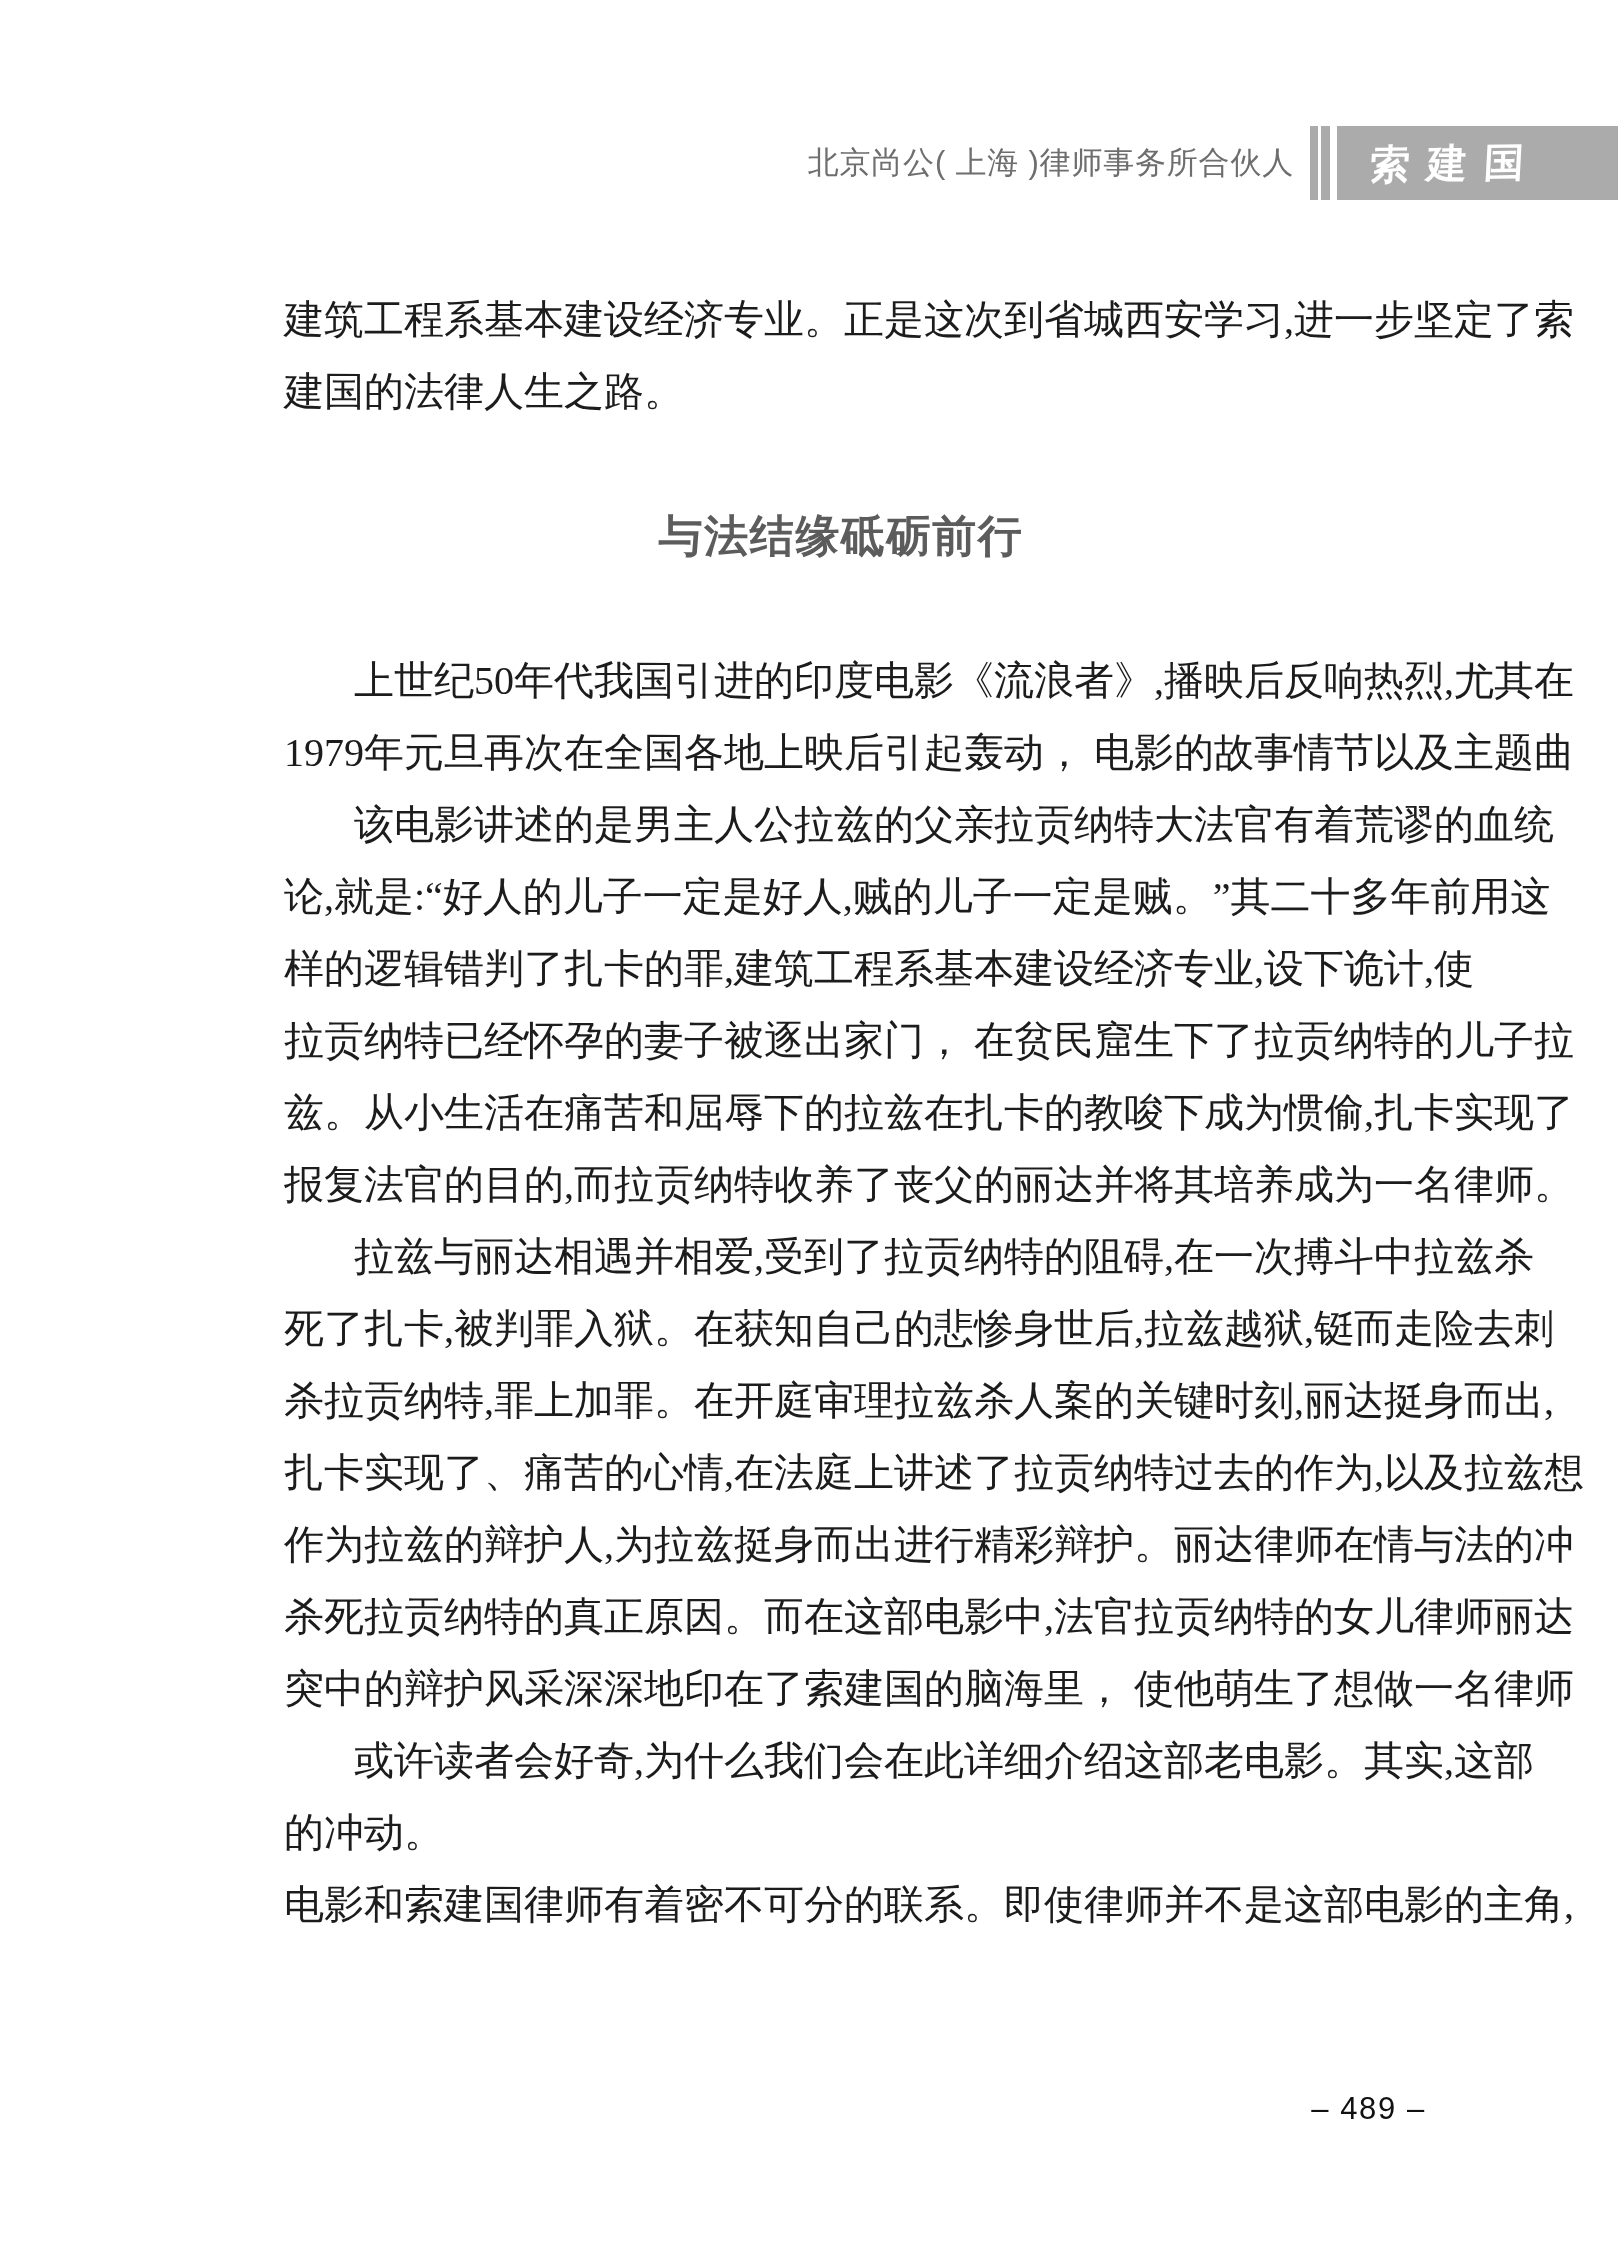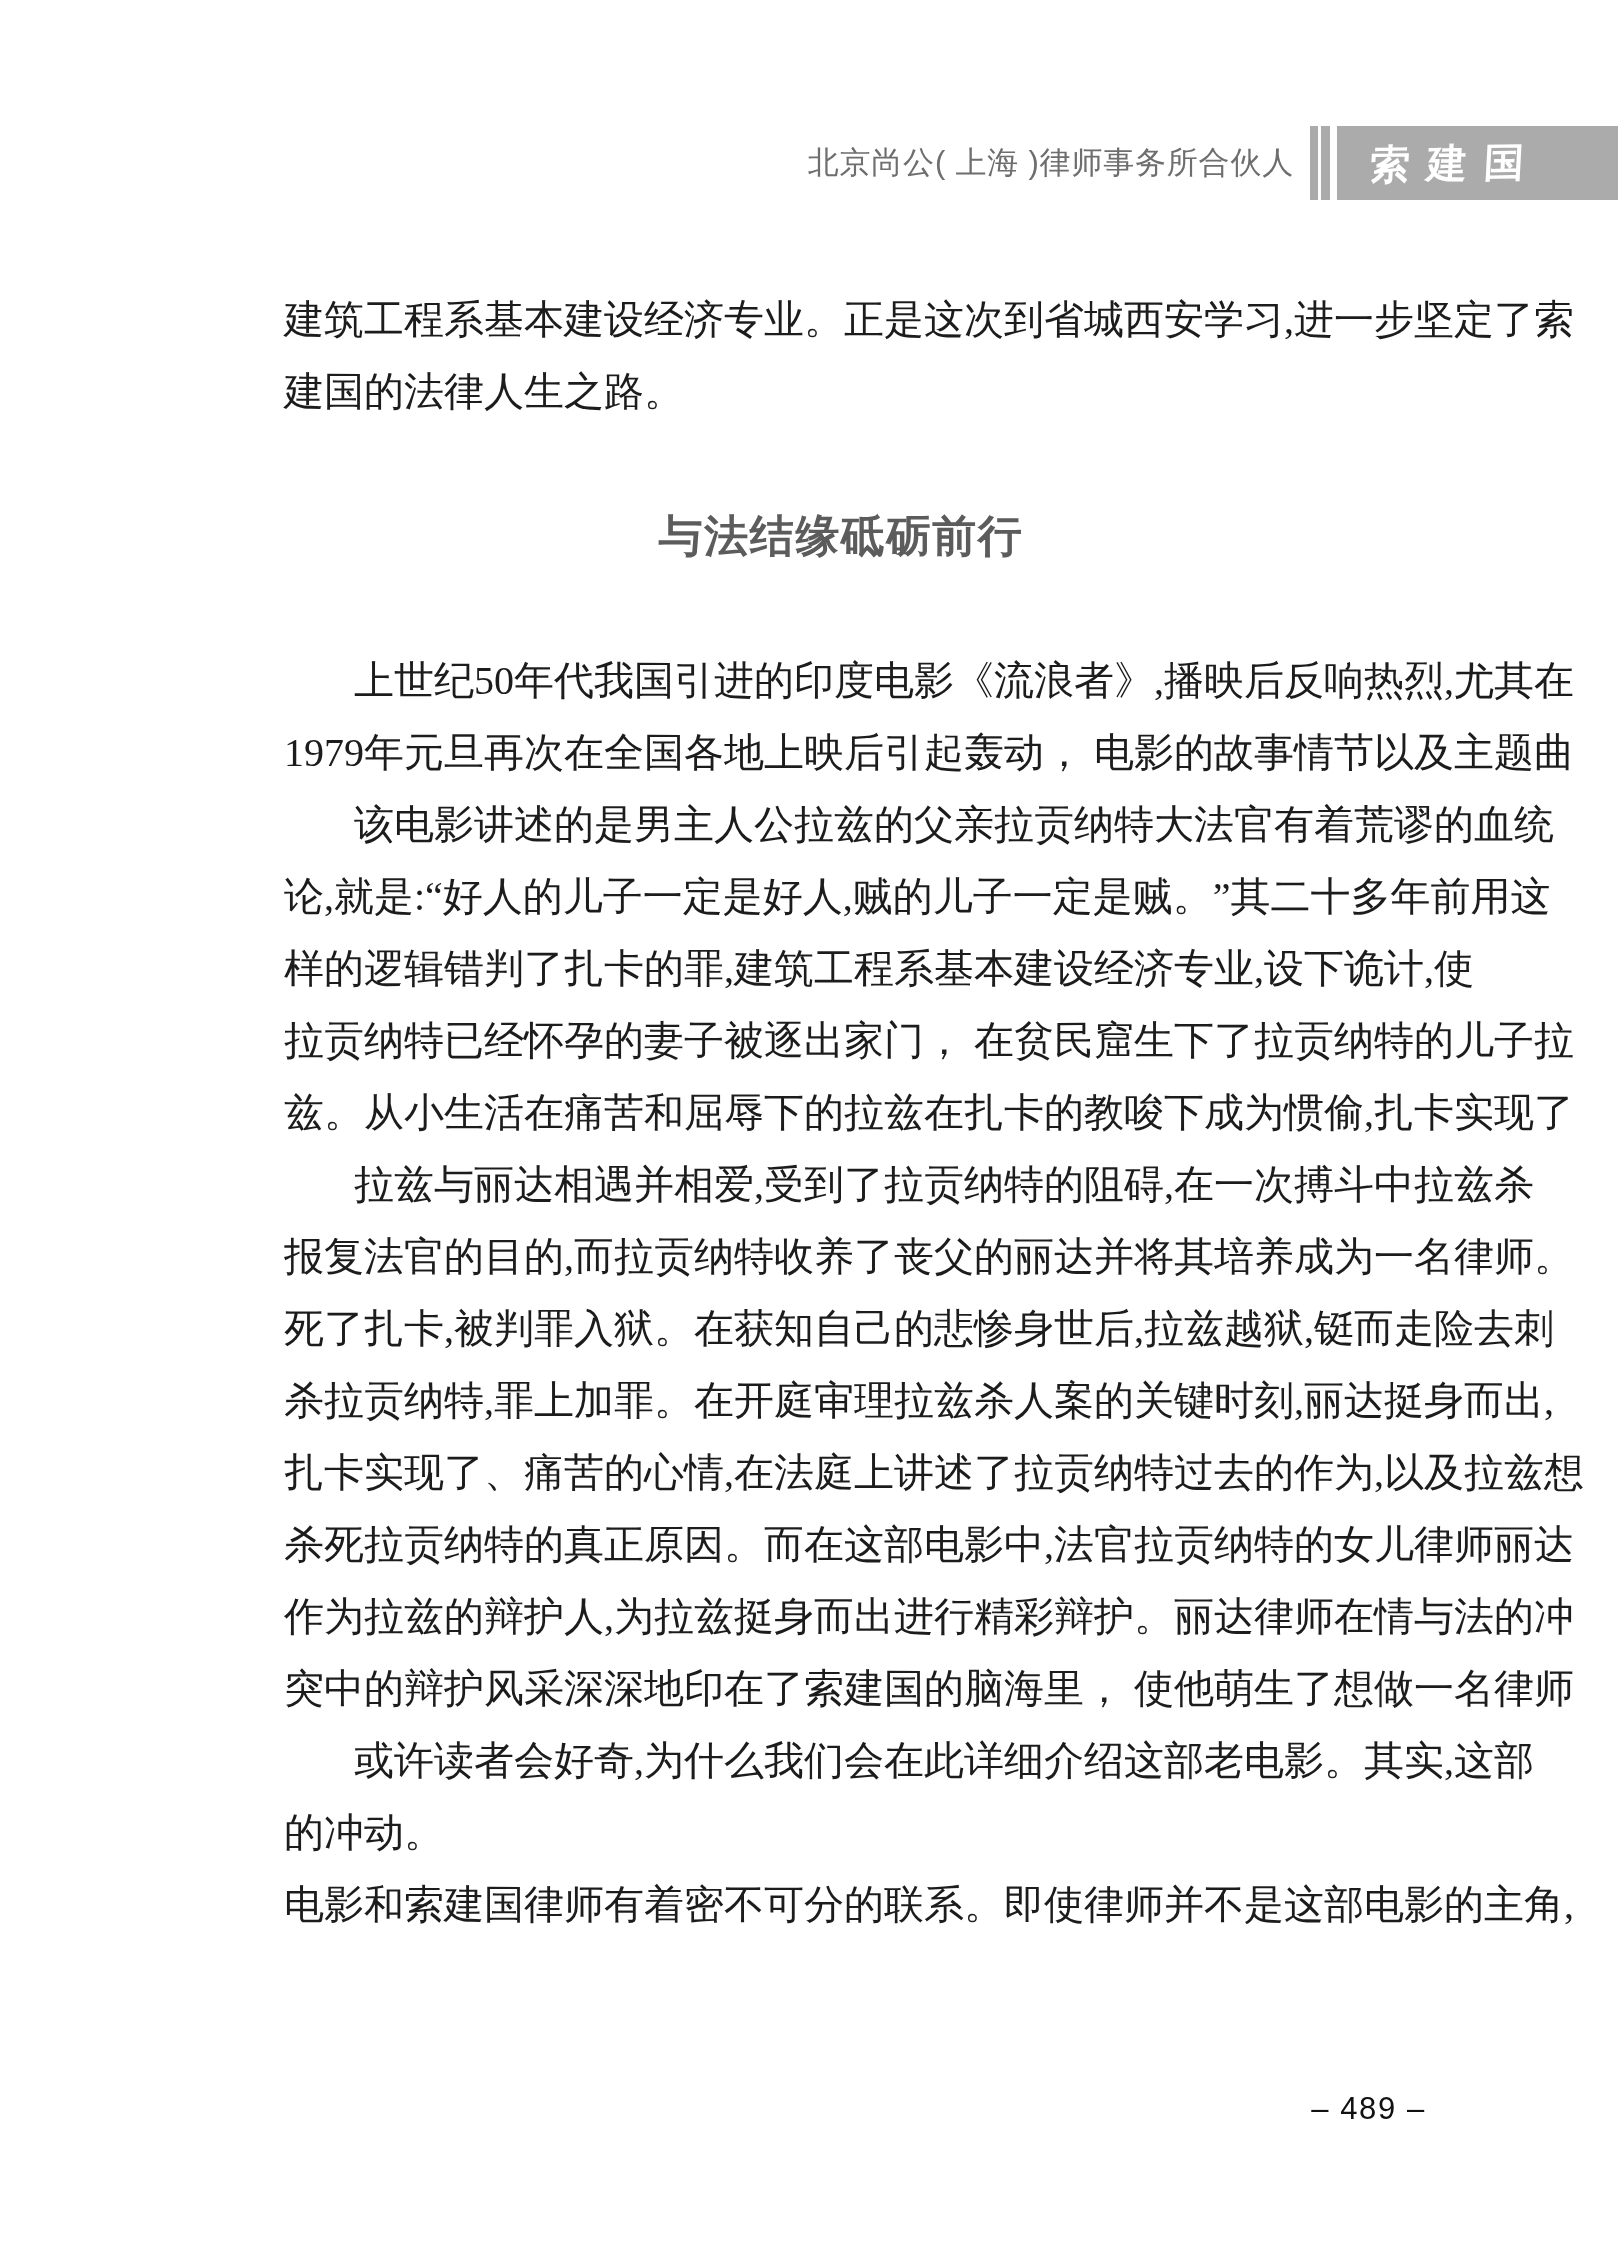--- a/index.html
+++ b/index.html
@@ -108,27 +108,27 @@
     <h2 class="heading">与法结缘砥砺前行</h2>
   </div>
 
   <div class="line indent">上世纪50年代我国引进的印度电影《流浪者》,播映后反响热烈,尤其在</div>
   <div class="line">1979年元旦再次在全国各地上映后引起轰动， 电影的故事情节以及主题曲</div>
   <div class="line indent">该电影讲述的是男主人公拉兹的父亲拉贡纳特大法官有着荒谬的血统</div>
   <div class="line">论,就是:“好人的儿子一定是好人,贼的儿子一定是贼。”其二十多年前用这</div>
   <div class="line">样的逻辑错判了扎卡的罪,建筑工程系基本建设经济专业,设下诡计,使</div>
   <div class="line">拉贡纳特已经怀孕的妻子被逐出家门， 在贫民窟生下了拉贡纳特的儿子拉</div>
   <div class="line">兹。从小生活在痛苦和屈辱下的拉兹在扎卡的教唆下成为惯偷,扎卡实现了</div>
+  <div class="line">报复法官的目的,而拉贡纳特收养了丧父的丽达并将其培养成为一名律师。</div>
   <div class="line indent">拉兹与丽达相遇并相爱,受到了拉贡纳特的阻碍,在一次搏斗中拉兹杀</div>
-  <div class="line">报复法官的目的,而拉贡纳特收养了丧父的丽达并将其培养成为一名律师。</div>
   <div class="line">死了扎卡,被判罪入狱。在获知自己的悲惨身世后,拉兹越狱,铤而走险去刺</div>
   <div class="line">杀拉贡纳特,罪上加罪。在开庭审理拉兹杀人案的关键时刻,丽达挺身而出,</div>
   <div class="line">扎卡实现了、痛苦的心情,在法庭上讲述了拉贡纳特过去的作为,以及拉兹想</div>
+  <div class="line">作为拉兹的辩护人,为拉兹挺身而出进行精彩辩护。丽达律师在情与法的冲</div>
   <div class="line">杀死拉贡纳特的真正原因。而在这部电影中,法官拉贡纳特的女儿律师丽达</div>
-  <div class="line">作为拉兹的辩护人,为拉兹挺身而出进行精彩辩护。丽达律师在情与法的冲</div>
   <div class="line">突中的辩护风采深深地印在了索建国的脑海里， 使他萌生了想做一名律师</div>
   <div class="line indent">或许读者会好奇,为什么我们会在此详细介绍这部老电影。其实,这部</div>
   <div class="line end">的冲动。</div>
   <div class="line">电影和索建国律师有着密不可分的联系。即使律师并不是这部电影的主角,</div>
 </main>
 
 <div class="folio">– 489 –</div>
 
 
 </body></html>

